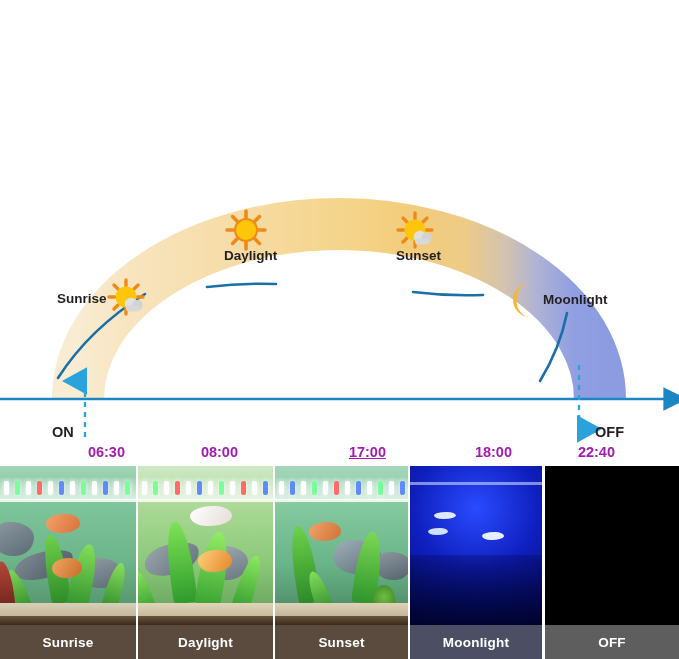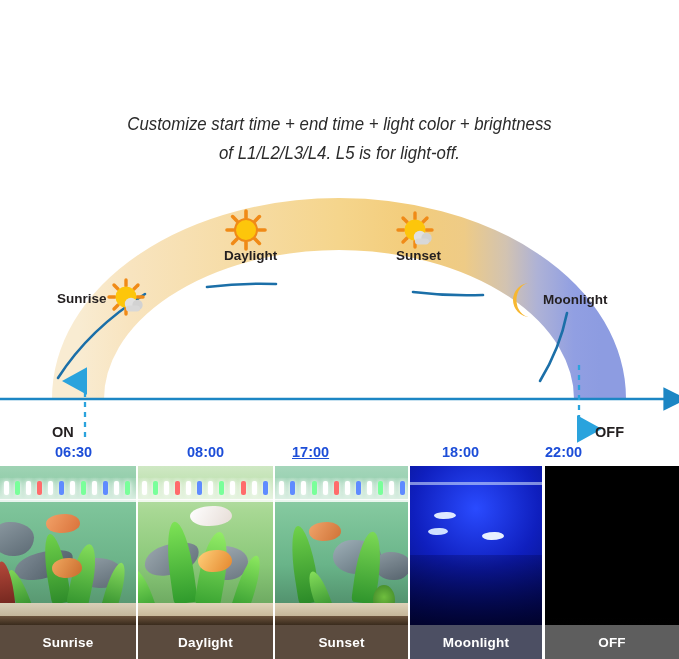--- a/index.html
+++ b/index.html
@@ -67,23 +67,23 @@
     white-space: nowrap;
   }
   .lbl-on  { left: 52px;  top: 424px; }
   .lbl-off { left: 595px; top: 424px; }
 
   .tick {
     position: absolute;
     font-family: "Liberation Sans", sans-serif;
     font-size: 14.5px;
     font-weight: 600;
-    color: #1d4ed8;
+    color: #a21caf;
     white-space: nowrap;
-    text-align: left;
+    text-align: right;
     width: 70px;
     top: 444px;
   }
 
   
   .strip {
     position: absolute; left: 0; top: 466px; width: 679px; height: 193px;
     background: #ffffff;
   }
   .panel {
@@ -153,24 +153,20 @@
       radial-gradient(circle at 50% 22%, #2a4bff 0%, #0f1fbe 38%, #05107a 72%, #02063f 100%); }
   .off-scene  { position: absolute; inset: 0; background:
       linear-gradient(180deg,#000000 0%, #000000 78%, #050505 100%); }
 </style>
 </head>
 <body>
 
 <div class="page">
 
 
-  <div class="subtitle-block">
-    <div class="subtitle-line">Customize start time + end time + light color + brightness</div>
-    <div class="subtitle-line">of L1/L2/L3/L4. L5 is for light-off.</div>
-  </div>
 
   <div class="diagram">
     <svg width="679" height="280" viewBox="0 0 679 280">
       <defs>
         <linearGradient id="arcGrad" x1="0" y1="0" x2="1" y2="0">
           <stop offset="0.00" stop-color="#f9ecd2"></stop>
           <stop offset="0.10" stop-color="#f8e4bf"></stop>
           <stop offset="0.30" stop-color="#f6dca6"></stop>
           <stop offset="0.50" stop-color="#f5d58c"></stop>
           <stop offset="0.63" stop-color="#f3cd7c"></stop>
@@ -275,24 +271,24 @@
 
   <div class="lbl lbl-sunrise">Sunrise</div>
   <div class="lbl lbl-daylight">Daylight</div>
   <div class="lbl lbl-sunset">Sunset</div>
   <div class="lbl lbl-moonlight">Moonlight</div>
 
   <div class="onoff lbl-on">ON</div>
   <div class="onoff lbl-off">OFF</div>
 
   <div class="tick" style="left:55px;">06:30</div>
-  <div class="tick" style="left:187px;">08:00</div>
-  <div class="tick" style="left:292px;text-decoration:underline;">17:00</div>
+  <div class="tick" style="left:168px;">08:00</div>
+  <div class="tick" style="left:316px;text-decoration:underline;">17:00</div>
   <div class="tick" style="left:442px;">18:00</div>
-  <div class="tick" style="left:545px;">22:00</div>
+  <div class="tick" style="left:545px;">22:40</div>
 
   <div class="strip">
 
     <div class="panel" style="left:0px; width:136px;">
       <div class="scene">
         <div class="water" style="background:linear-gradient(180deg,#9fd3b4 0%,#7ec49a 26%,#6cb489 60%,#4f8a66 100%);"></div>
         <div class="ledbar">
           <div class="beam"></div>
           <div class="led" style="left:4px;   background:#ffffff;"></div>
           <div class="led" style="left:15px;  background:#79ff9a;"></div>

